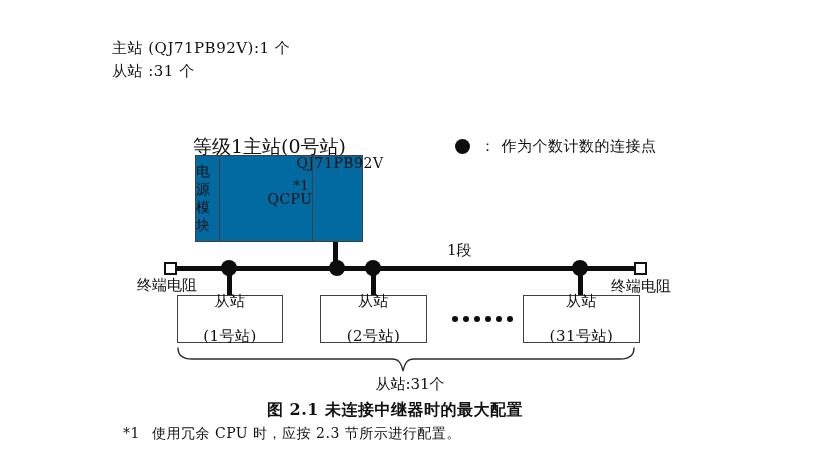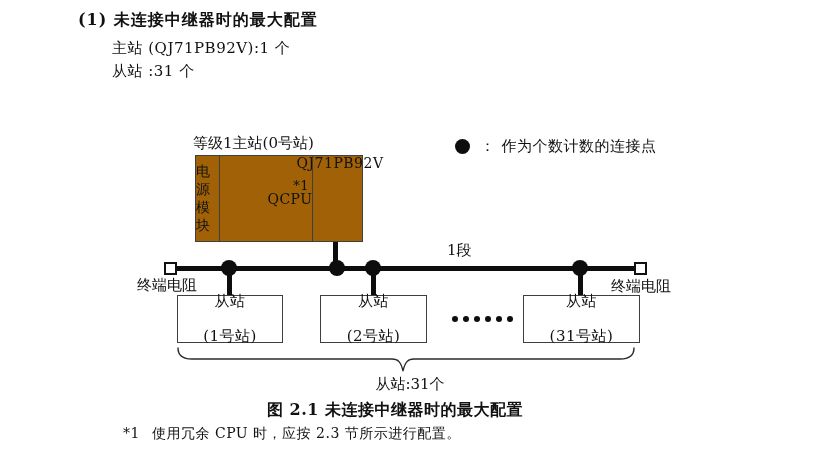--- a/index.html
+++ b/index.html
@@ -6,24 +6,24 @@
   .page {
     position:relative; width:821px; height:457px; background:#ffffff;
     font-family:"DejaVu Serif","Liberation Serif",serif; color:#111111;
     overflow:hidden;
   }
   .abs { position:absolute; white-space:nowrap; }
 
   .heading { font-weight:bold; font-size:16px; letter-spacing:1px; }
   .spec { font-size:15px; letter-spacing:0.5px; }
 
-  .master-label { font-size:15px; }
+  .master-label { font-size:19px; }
   .master-box {
     position:absolute; display:flex; box-sizing:border-box;
-    border:1px solid #3f3f3f; background:#a16207;
+    border:1px solid #3f3f3f; background:#0369a1;
   }
   .m-cell {
     box-sizing:border-box; border-right:1px solid #3f3f3f;
     display:flex; align-items:center; justify-content:center;
     font-size:14px; letter-spacing:0.5px;
   }
   .m-cell:last-child { border-right:none; }
   .cell-cpu { position:relative; justify-content:center; padding-left:4px;margin-left:44px; }
   .note-ref { position:absolute; top:22px; right:3px; font-size:13px; }
   .cell-module { flex-direction:row; align-items:flex-start; padding-left:5px; line-height:15px; }
@@ -51,21 +51,20 @@
 
   .brace-label { font-size:15px; text-align:center; }
   .caption { font-weight:bold; font-size:16px; letter-spacing:0.5px; }
   .footnote { font-size:14px; letter-spacing:0.5px; }
 </style>
 </head>
 <body>
 
 <div class="page">
 
-  <div class="abs heading" style="left:78px; top:10px;">(1) 未连接中继器时的最大配置</div>
   <div class="abs spec" style="left:112px; top:39px;">主站 (QJ71PB92V):1 个</div>
   <div class="abs spec" style="left:112px; top:62px;">从站 :31 个</div>
 
   <div class="abs master-label" style="left:193px; top:134px;">等级1主站(0号站)</div>
 
   <div class="master-box" style="left:195px; top:155px; width:168px; height:87px;">
     <div class="m-cell" style="width:70px;">电源模块</div>
     <div class="m-cell cell-cpu" style="width:49px;">
       <span>QCPU</span>
       <span class="note-ref">*1</span>

